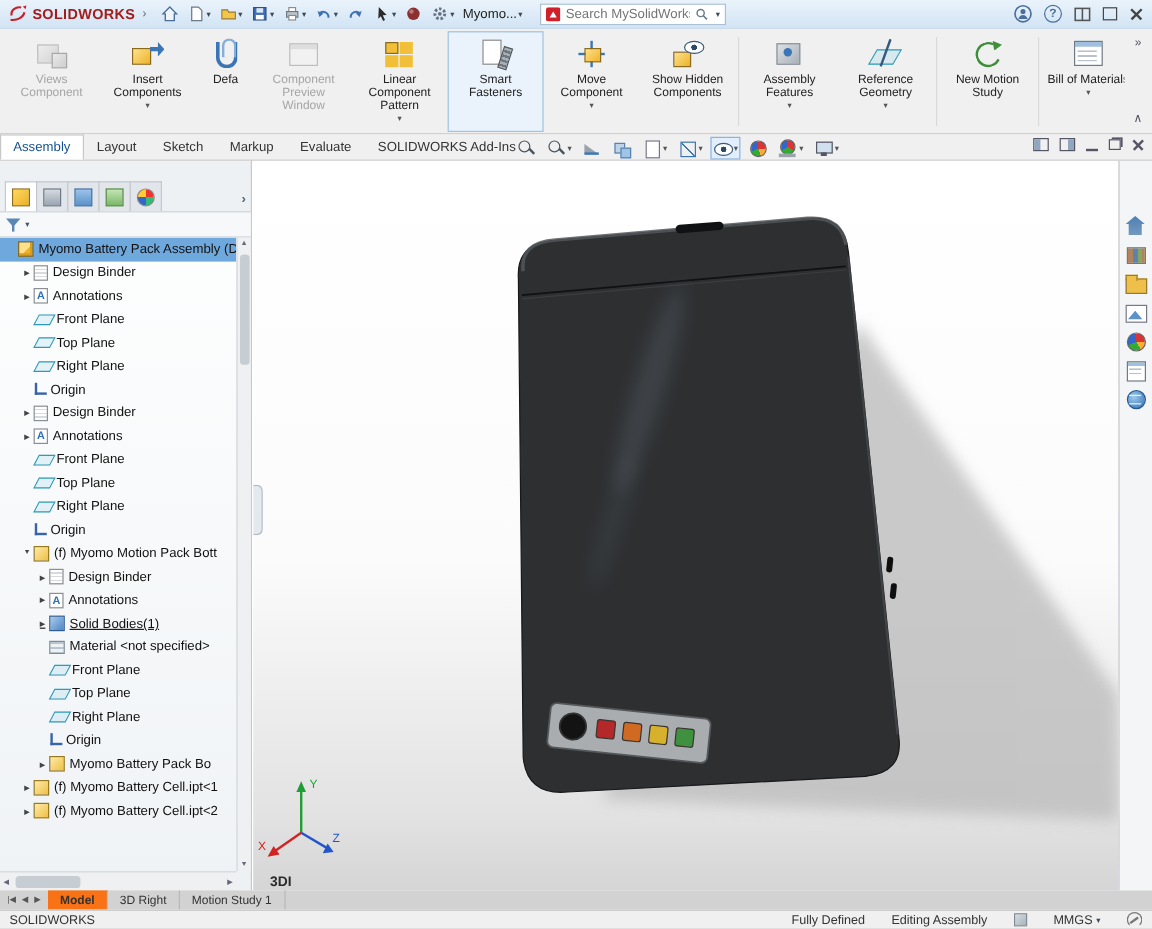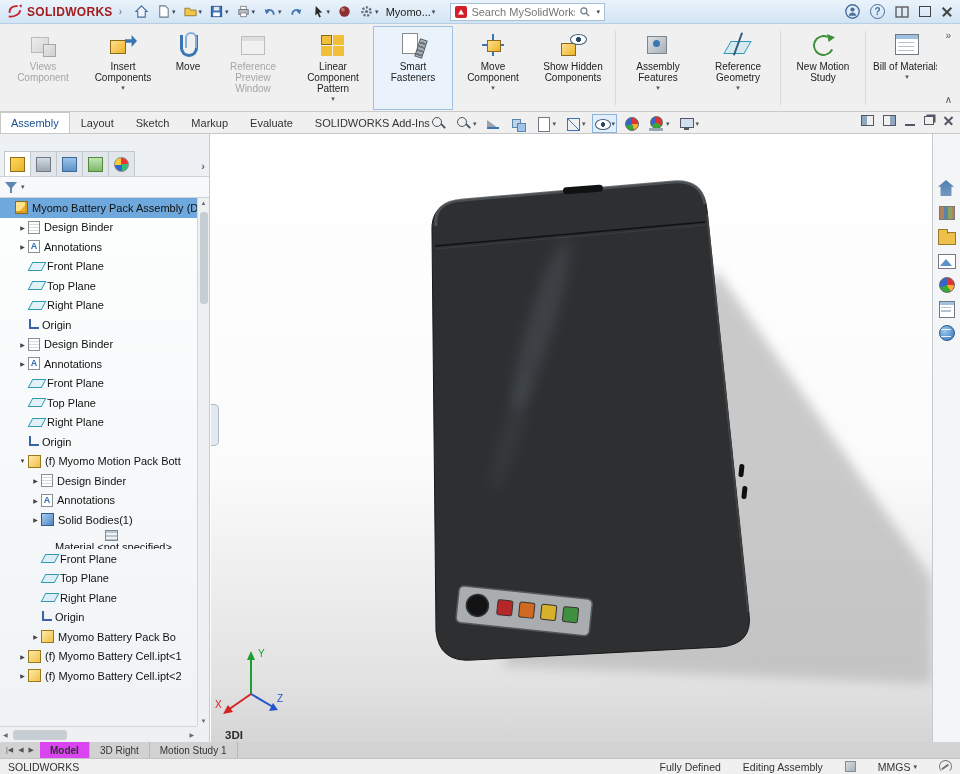--- a/index.html
+++ b/index.html
@@ -182,21 +182,21 @@
     background:conic-gradient(#d33 0 90deg,#fa3 90deg 150deg,#3a3 150deg 250deg,#36c 250deg 360deg)}
   .tp-props::before{left:2px;top:1px;width:14px;height:15px;background:#fff;border:1px solid #6f7a85;box-shadow:inset 0 3px 0 #9fc0de}
   .tp-props::after{left:4px;top:7px;width:10px;height:7px;background:repeating-linear-gradient(180deg,#b9c2cb 0 1.5px,transparent 1.5px 3.5px)}
   .tp-forum::before{left:2px;top:1px;width:14px;height:14px;border-radius:50%;background:radial-gradient(circle at 35% 35%,#9ec9ee,#2f6fb5);border:1px solid #2a5a92}
   .tp-forum::after{left:4px;top:5px;width:10px;height:6px;border-top:1.2px solid #e6f2fc;border-bottom:1.2px solid #e6f2fc}
 
   
   .doctabs{position:absolute;top:742px;left:0;right:0;height:16px;background:#d2d2d2;display:flex;align-items:stretch;font-size:10px}
   .dt-arrows{display:flex;align-items:center;gap:5px;padding:0 6px;color:#555;font-size:7px}
   .dtab{display:flex;align-items:center;padding:0 10px;border-right:1px solid #b8b8b8;color:#333}
-  .dtab.active{background:#d946ef;font-weight:bold}
+  .dtab.active{background:#f97316;font-weight:bold}
   .statusbar{position:absolute;top:758px;left:0;right:0;height:16px;background:#f0f0f0;border-top:1px solid #c4c4c4;
     display:flex;align-items:center;padding:0 8px;font-size:10.5px;color:#333}
   .sb-right{margin-left:auto;display:flex;align-items:center;gap:22px}
   .sb-cube{width:11px;height:11px;background:linear-gradient(135deg,#d7dde2,#a9b2ba);border:1px solid #828c95}
   .sb-proto{width:13px;height:13px;border:1.6px solid #777;border-radius:50%;border-bottom-color:transparent;position:relative}
   .sb-proto::after{content:"";position:absolute;left:1px;top:4.5px;width:8px;height:1.6px;background:#777;transform:rotate(-35deg)}
   .sb-units{display:flex;align-items:center;gap:2px}
 </style>
 </head>
 <body>
@@ -319,26 +319,26 @@
           <div class="rlabel">Views Component</div>
           <div class="rcaret"></div>
         </div>
         <div class="rbtn">
           <div class="ricon ri-insert-components"></div>
           <div class="rlabel">Insert Components</div>
           <div class="rcaret">▾</div>
         </div>
         <div class="rbtn">
           <div class="ricon ri-mate"></div>
-          <div class="rlabel">Move</div>
+          <div class="rlabel">Defa</div>
           <div class="rcaret"></div>
         </div>
         <div class="rbtn disabled">
           <div class="ricon ri-preview-window"></div>
-          <div class="rlabel">Reference Preview Window</div>
+          <div class="rlabel">Component Preview Window</div>
           <div class="rcaret"></div>
         </div>
         <div class="rbtn">
           <div class="ricon ri-linear-pattern"></div>
           <div class="rlabel">Linear Component Pattern</div>
           <div class="rcaret">▾</div>
         </div>
         <div class="rbtn active">
           <div class="ricon ri-smart-fasteners"></div>
           <div class="rlabel">Smart Fasteners</div>
@@ -541,26 +541,26 @@
           <div class="trow" style="padding-left: 30px;">
             <span class="tarrow">▶</span>
             <span class="ticon t-binder"></span>
             <span class="tlabel">Design Binder</span>
           </div>
           <div class="trow" style="padding-left: 30px;">
             <span class="tarrow">▶</span>
             <span class="ticon t-annotations"></span>
             <span class="tlabel">Annotations</span>
           </div>
-          <div class="trow" style="padding-left: 30px;">
+          <div class="trow" style="padding-left: 30px; text-decoration: underline;">
             <span class="tarrow">▶</span>
             <span class="ticon t-solidbodies"></span>
             <span class="tlabel">Solid Bodies(1)</span>
           </div>
-          <div class="trow" style="padding-left: 30px; flex-direction: column;">
+          <div class="trow" style="padding-left: 30px;">
             <span class="tarrow"></span>
             <span class="ticon t-material"></span>
             <span class="tlabel">Material &lt;not specified&gt;</span>
           </div>
           <div class="trow" style="padding-left: 30px;">
             <span class="tarrow"></span>
             <span class="ticon t-plane"></span>
             <span class="tlabel">Front Plane</span>
           </div>
           <div class="trow" style="padding-left: 30px;">

